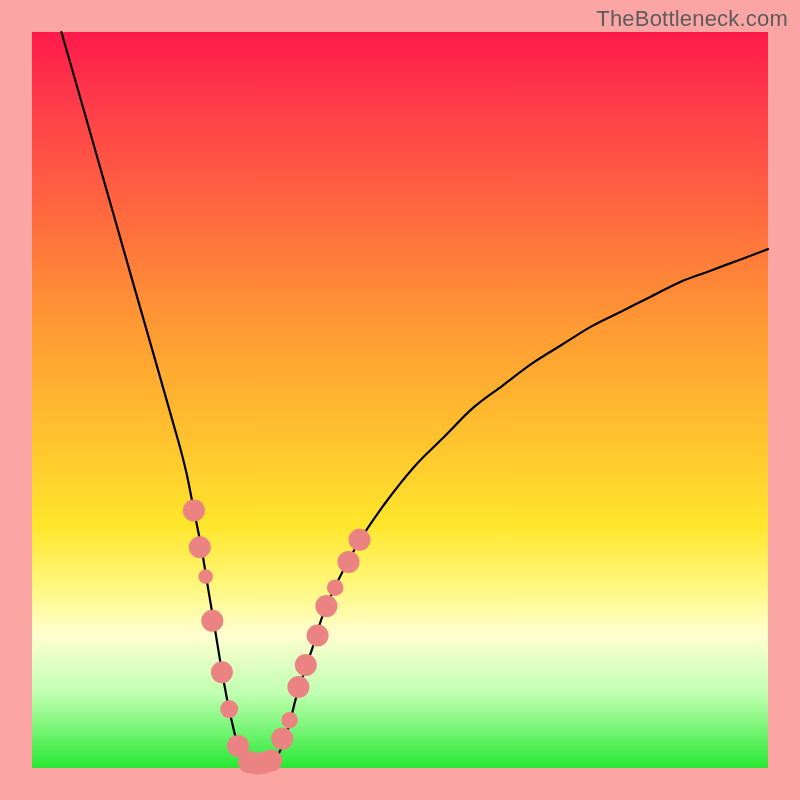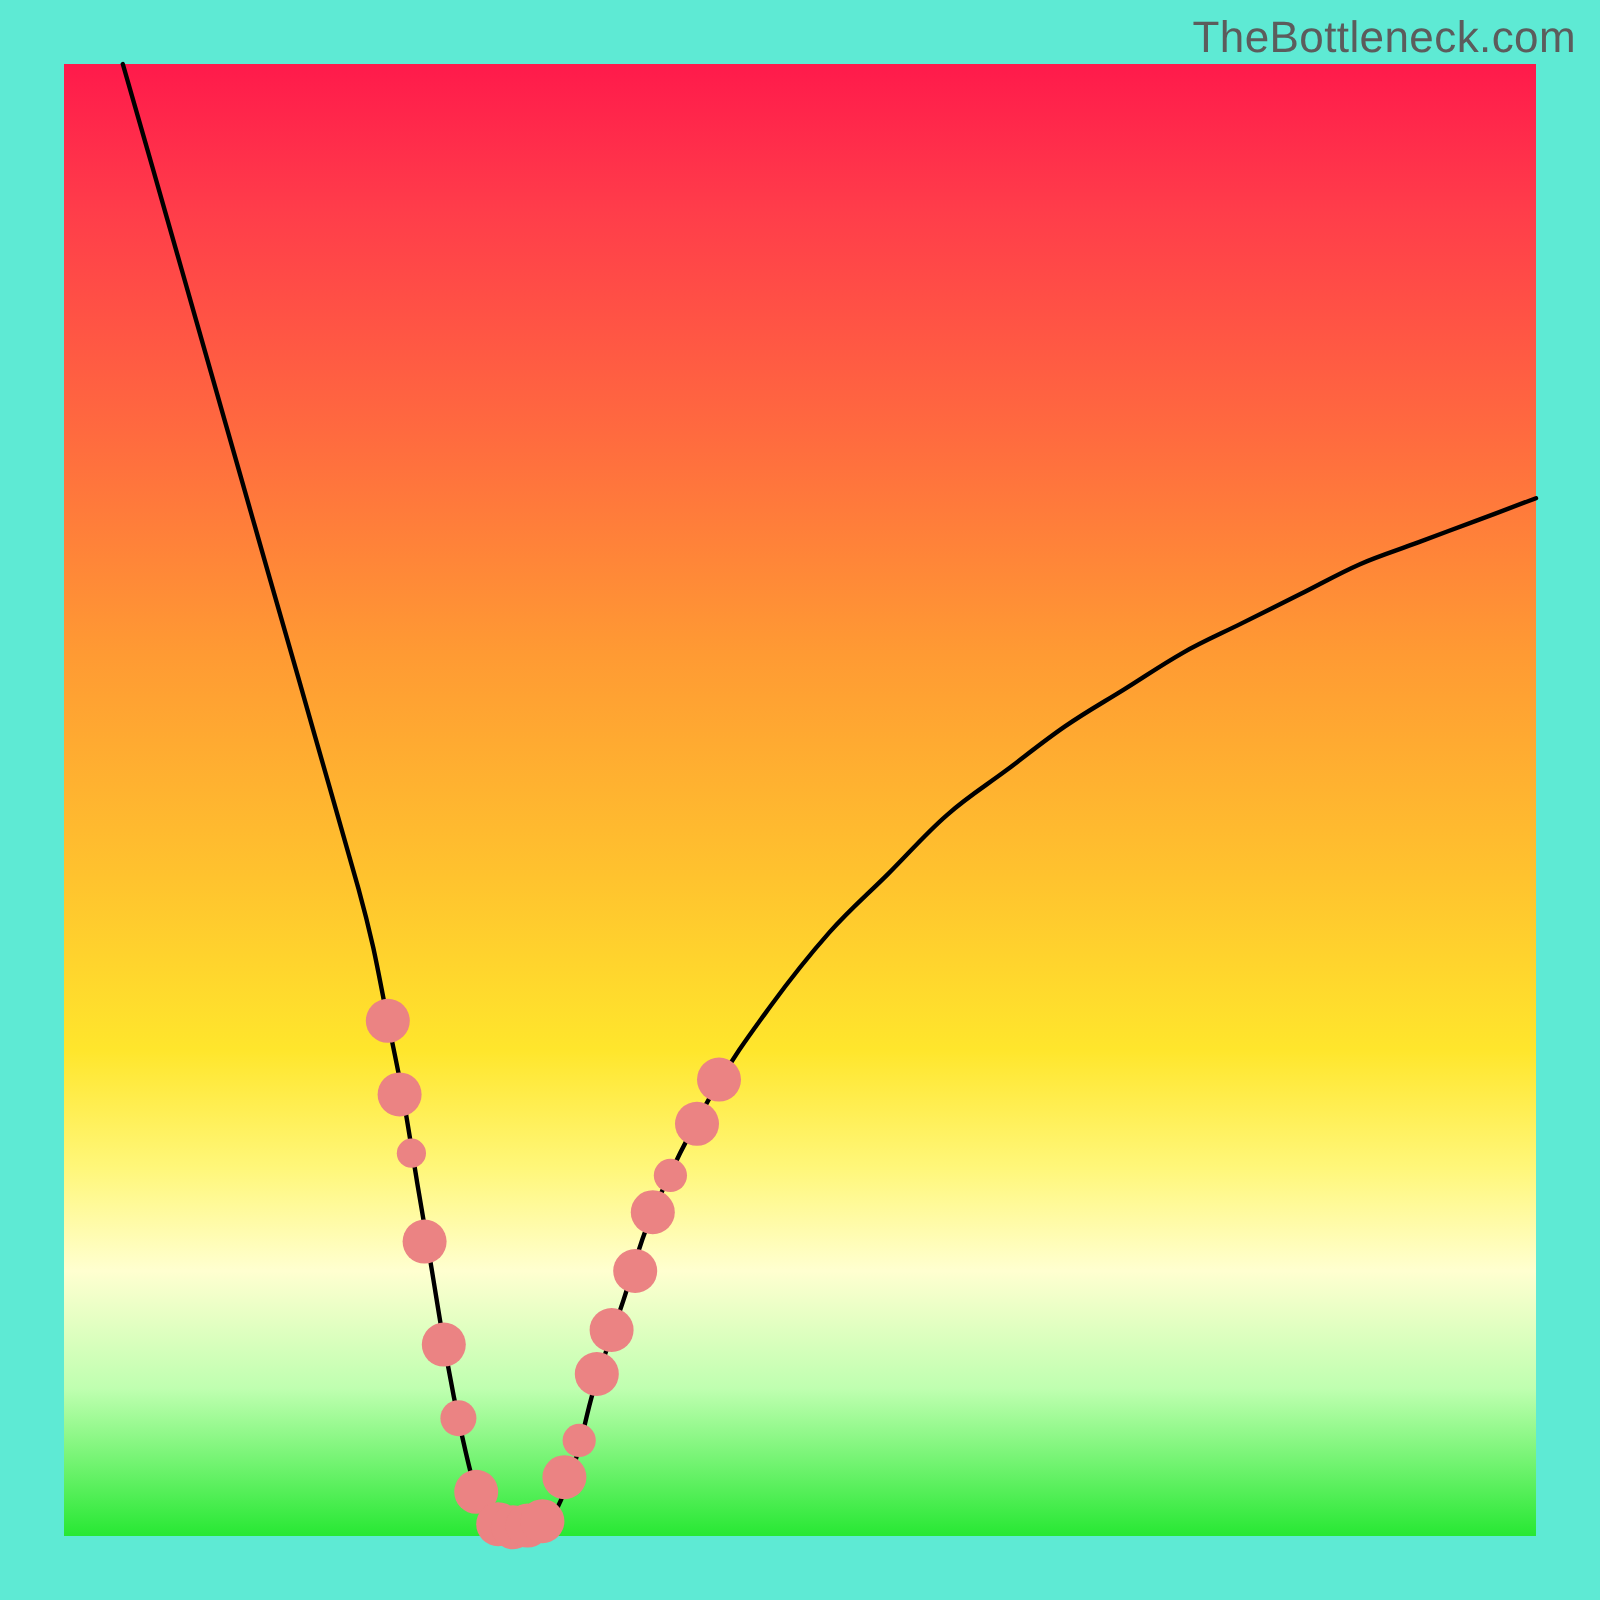--- a/index.html
+++ b/index.html
@@ -10,21 +10,21 @@
     background: #000;
     overflow: hidden;
     font-family: Arial, Helvetica, sans-serif;
   }
   .frame {
     position: absolute;
     left: 0;
     top: 0;
     width: 800px;
     height: 800px;
-    background: #5eead4;
+    background: #fca5a5;
   }
   .plot {
     position: absolute;
     left: 32px;
     top: 32px;
     width: 736px;
     height: 736px;
     
     background: linear-gradient(
       to bottom,

